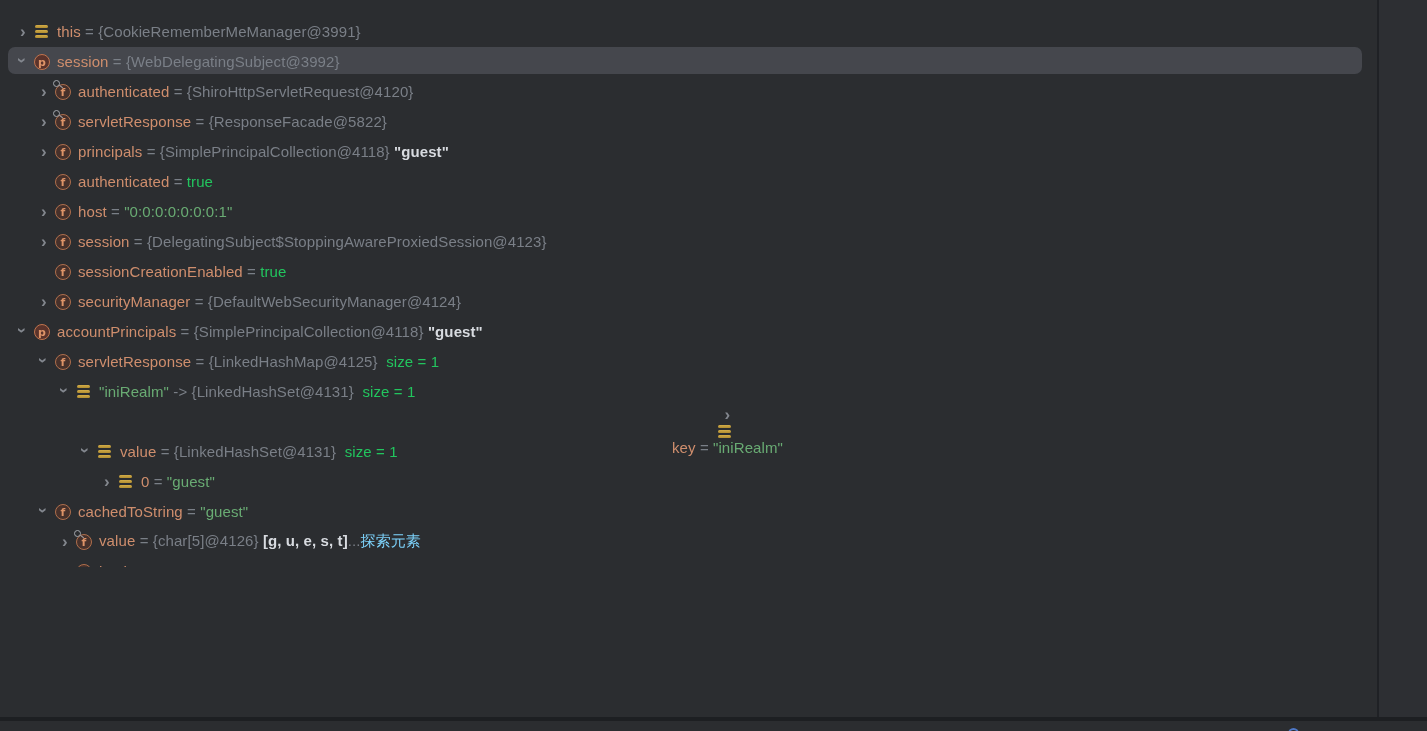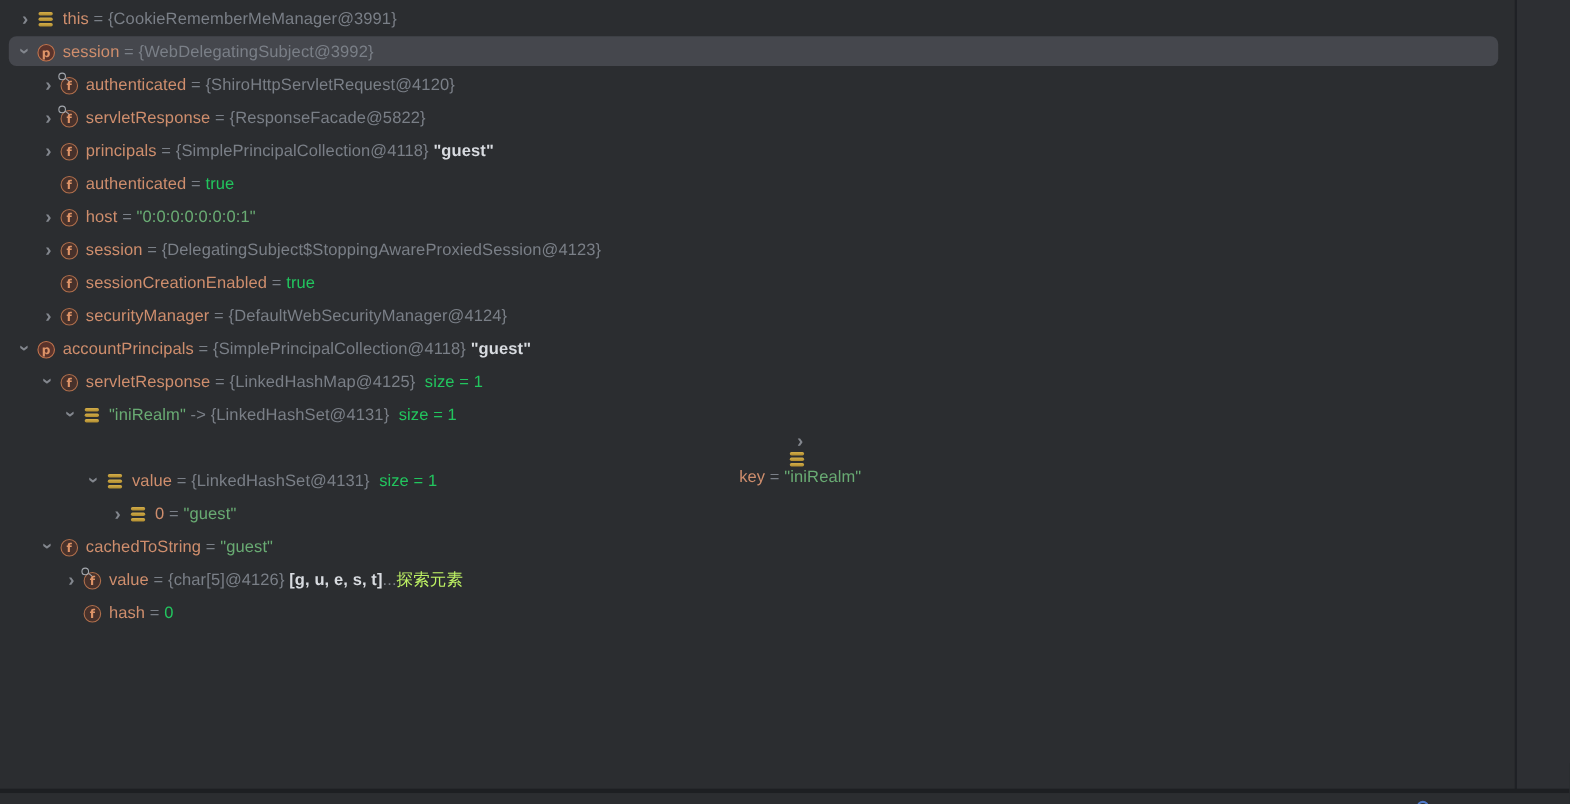--- a/index.html
+++ b/index.html
@@ -1,20 +1,20 @@
 <!DOCTYPE html>
 <html><head>
 <meta charset="utf-8">
 <style>
   html,body{margin:0;padding:0;background:#2B2D30;overflow:hidden;}
   .root{position:relative;width:1427px;height:731px;background:#2B2D30;
         font-family:"Liberation Sans","DejaVu Sans",sans-serif;overflow:hidden;}
 
   
-  .tree{position:absolute;left:0;top:0;width:1378px;height:567px;padding-top:2px;
+  .tree{position:absolute;left:0;top:0;width:1378px;height:567px;padding-top:16px;
         box-sizing:border-box;overflow:hidden;}
   .row{position:relative;height:30px;display:flex;align-items:center;
        font-size:15px;letter-spacing:.1px;cursor:default;}
   .row.selected::before{content:'';position:absolute;left:8px;right:16px;top:1px;bottom:2px;
        background:#45474D;border-radius:7px;}
   .row>*{position:relative;z-index:1;}
 
   .chev{display:inline-block;width:18px;flex:none;text-align:center;color:#83878E;
         font-size:17px;font-weight:700;line-height:1;user-select:none;}
   .chev.collapsed::before{content:"\203A";display:inline-block;}
@@ -35,21 +35,21 @@
   .final-mark::after{content:'';position:absolute;width:4px;height:1.4px;background:#A4A8AE;
         right:-3.5px;bottom:-1.5px;transform:rotate(38deg);}
 
   .segs{display:flex;align-items:baseline;}
   .seg{white-space:pre;}
   .s-name{color:#CF8E6D;}
   .s-gray{color:#7A7F87;}
   .s-string{color:#69AB73;}
   .s-plain{color:#22c55e;}
   .s-bold{color:#D8DBE0;font-weight:700;}
-  .s-link{color:#bef264;cursor:pointer;}
+  .s-link{color:#7dd3fc;cursor:pointer;}
 
   
   .v-divider{position:absolute;left:1377px;top:0;width:2px;height:718px;background:#1F2125;}
   .right-panel{position:absolute;left:1379px;top:0;width:48px;height:718px;background:#2D2F33;}
   .bottom-sep{position:absolute;left:0;top:717px;width:1427px;height:4px;background:#1D1F22;}
   .bottom-bar{position:absolute;left:0;top:721px;width:1427px;height:10px;background:#2B2D30;overflow:hidden;}
   .partial-icon{position:absolute;left:1288px;top:7px;width:11px;height:11px;border-radius:50%;
         border:2px solid #4E78C7;box-sizing:border-box;}
 </style>
 </head>

